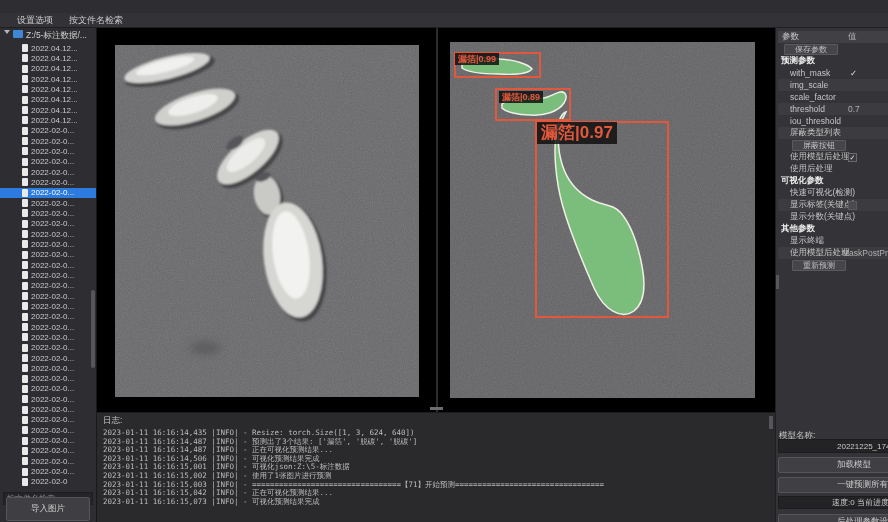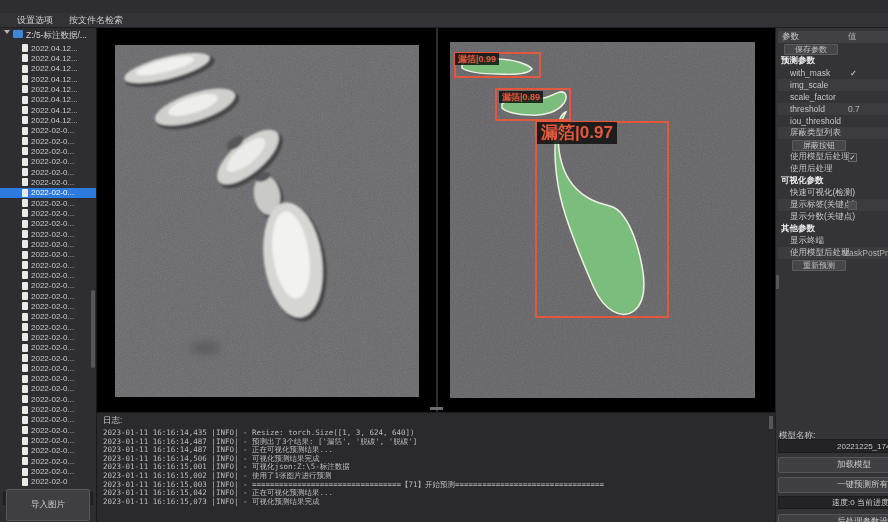--- a/index.html
+++ b/index.html
@@ -30,21 +30,21 @@
   .tree-item{ display:flex; align-items:center; height:10.33px; gap:3px; padding-left:22px;
               font-size:8px; color:#c9c9c9; white-space:nowrap; }
   .tree-item.selected{ background:#2d7bdf; color:#ffffff; }
   .file-icon{ width:6px; height:8px; background:#e9e9e9; border-radius:1px; flex:none; }
   .tree-scroll-handle{ position:absolute; right:1px; top:262px; width:4px; height:78px;
                        background:#56565a; border-radius:2px; }
   .search-input{ position:absolute; left:3px; right:3px; bottom:17px; height:13px; background:#252528;
                  border:1px solid #1e1e20; color:#cccccc; font-size:8px; padding:0 3px;
                  font-family:"Liberation Sans",sans-serif; }
   .search-input::placeholder{ color:#8a8a8a; }
-  .import-button{ position:absolute; left:6px; right:6px; bottom:1px; height:32px; background:#3f3f43;
+  .import-button{ position:absolute; left:6px; right:6px; bottom:1px; height:24px; background:#3f3f43;
                   border:1px solid #55555a; border-radius:2px; color:#cfcfcf; font-size:8.5px;
                   font-family:"Liberation Sans",sans-serif; }
 
   
   .center{ position:absolute; left:97px; top:28px; width:678px; bottom:0; }
   .viewer{ position:absolute; top:0; left:0; right:0; height:384px; background:#000;text-align:center; }
   .img-panel{ position:absolute; }
   .img-left{ left:18px; top:17px; width:304px; height:352px; }
   .img-right{ left:353px; top:14px; width:305px; height:356px; }
   .divider{ position:absolute; left:339px; top:0; bottom:0; width:2px; background:#2c2c2e; }

